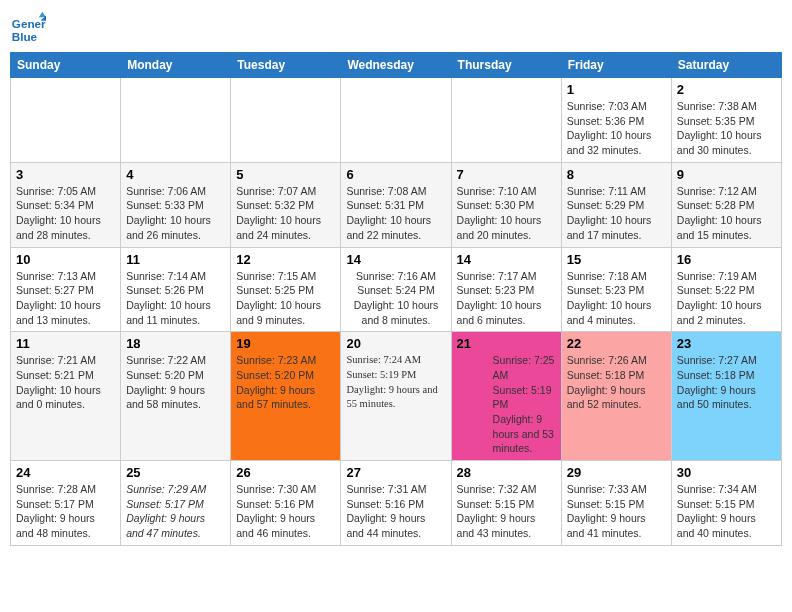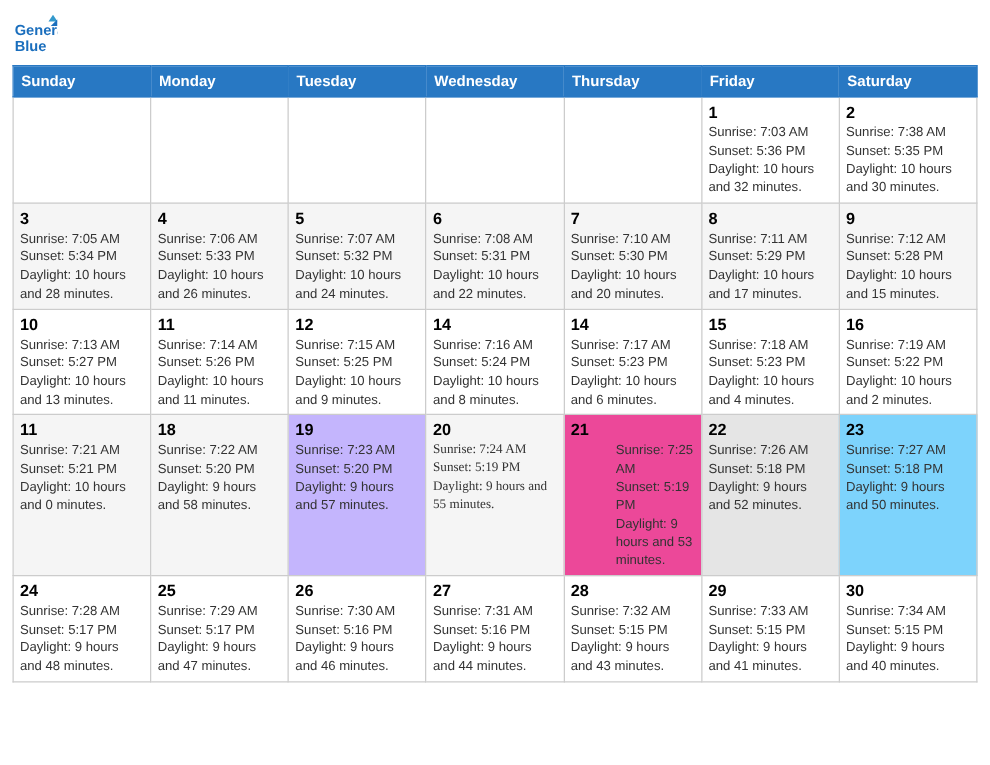--- a/index.html
+++ b/index.html
@@ -185,21 +185,21 @@
 Daylight: 10 hours and 11 minutes.</div>
         </td>
         <td>
           <span class="day-number">12</span>
           <div class="day-info" style="white-space: pre-line;">Sunrise: 7:15 AM
 Sunset: 5:25 PM
 Daylight: 10 hours and 9 minutes.</div>
         </td>
         <td>
           <span class="day-number">14</span>
-          <div class="day-info" style="white-space: pre-line;">Sunrise: 7:16 AM
+          <div class="day-info" style="white-space: pre-line; text-align: center;">Sunrise: 7:16 AM
 Sunset: 5:24 PM
 Daylight: 10 hours and 8 minutes.</div>
         </td>
         <td>
           <span class="day-number">14</span>
           <div class="day-info" style="white-space: pre-line;">Sunrise: 7:17 AM
 Sunset: 5:23 PM
 Daylight: 10 hours and 6 minutes.</div>
         </td>
         <td>
@@ -221,39 +221,39 @@
           <div class="day-info" style="white-space: pre-line;">Sunrise: 7:21 AM
 Sunset: 5:21 PM
 Daylight: 10 hours and 0 minutes.</div>
         </td>
         <td style="background: rgb(245, 245, 245);">
           <span class="day-number">18</span>
           <div class="day-info" style="white-space: pre-line;">Sunrise: 7:22 AM
 Sunset: 5:20 PM
 Daylight: 9 hours and 58 minutes.</div>
         </td>
-        <td style="background: #c4b5fd;">
+        <td style="background: #f97316;">
           <span class="day-number">19</span>
           <div class="day-info" style="white-space: pre-line;">Sunrise: 7:23 AM
 Sunset: 5:20 PM
 Daylight: 9 hours and 57 minutes.</div>
         </td>
         <td style="background: rgb(245, 245, 245);">
           <span class="day-number">20</span>
           <div class="day-info" style="white-space: pre-line; font-family: Liberation Serif, serif;">Sunrise: 7:24 AM
 Sunset: 5:19 PM
 Daylight: 9 hours and 55 minutes.</div>
         </td>
         <td style="background: #ec4899;">
           <span class="day-number">21</span>
           <div class="day-info" style="white-space: pre-line; margin-left: 36px;">Sunrise: 7:25 AM
 Sunset: 5:19 PM
 Daylight: 9 hours and 53 minutes.</div>
         </td>
-        <td style="background: #e5e5e5;">
+        <td style="background: #fca5a5;">
           <span class="day-number">22</span>
           <div class="day-info" style="white-space: pre-line;">Sunrise: 7:26 AM
 Sunset: 5:18 PM
 Daylight: 9 hours and 52 minutes.</div>
         </td>
         <td style="background: #7dd3fc;">
           <span class="day-number">23</span>
           <div class="day-info" style="white-space: pre-line;">Sunrise: 7:27 AM
 Sunset: 5:18 PM
 Daylight: 9 hours and 50 minutes.</div>
@@ -261,21 +261,21 @@
       </tr>
       <tr>
         <td>
           <span class="day-number">24</span>
           <div class="day-info" style="white-space: pre-line;">Sunrise: 7:28 AM
 Sunset: 5:17 PM
 Daylight: 9 hours and 48 minutes.</div>
         </td>
         <td>
           <span class="day-number">25</span>
-          <div class="day-info" style="white-space: pre-line;">Sunrise: 7:29 AM
+          <div class="day-info" style="white-space: pre-line; font-style: italic;">Sunrise: 7:29 AM
 Sunset: 5:17 PM
 Daylight: 9 hours and 47 minutes.</div>
         </td>
         <td>
           <span class="day-number">26</span>
           <div class="day-info" style="white-space: pre-line;">Sunrise: 7:30 AM
 Sunset: 5:16 PM
 Daylight: 9 hours and 46 minutes.</div>
         </td>
         <td>

